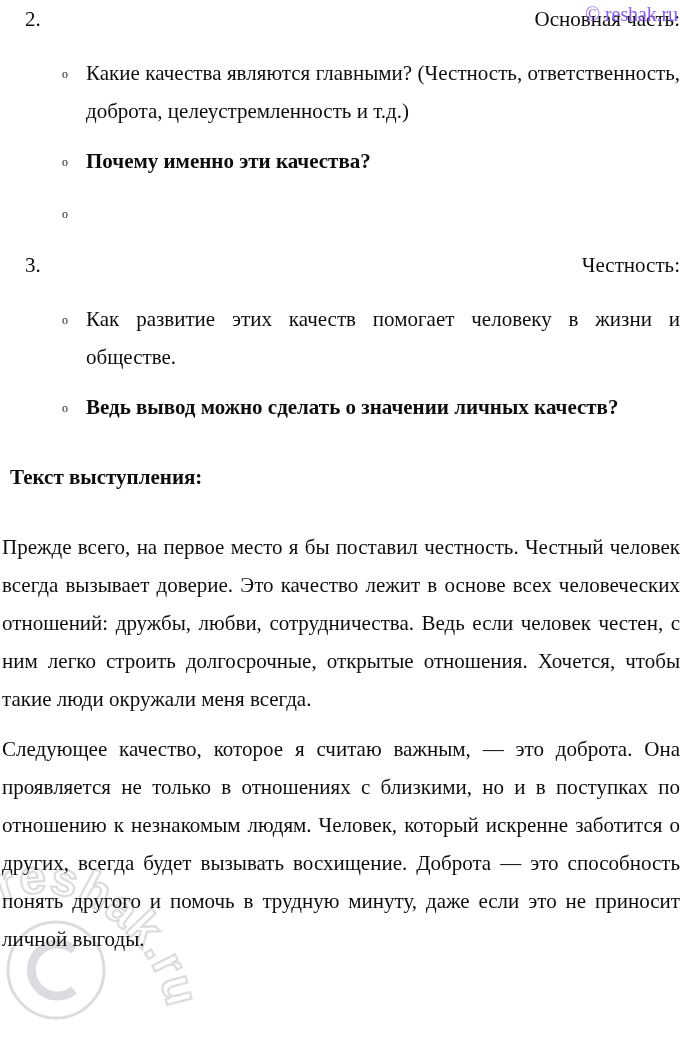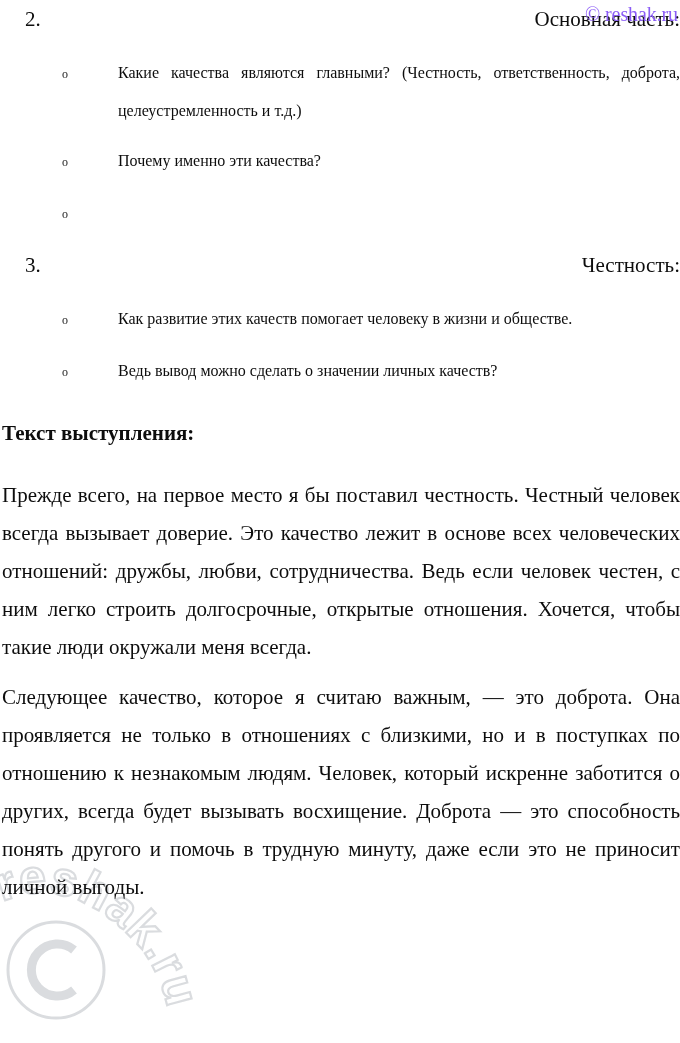--- a/index.html
+++ b/index.html
@@ -78,41 +78,41 @@
   .sub-marker {
     flex: 0 0 24px;
     width: 24px;
     font-size: 12px;
     line-height: 40px;
     color: #1a1a1a;
     text-align: left;
   }
   .sub-text {
     flex: 1 1 auto;
-    font-size: 16px;
+    font-size: 21px;
     line-height: 38px;
     text-align: justify;
     text-justify: inter-word;
     hyphens: none;
-    margin-left: 32px;
   }
   .sub-text.last-line-left {
     text-align-last: left;
+    font-weight: bold;
   }
 
   .gap-sm { height: 12px; }
   .gap-md { height: 16px; }
   .gap-lg { height: 22px; }
 
   
   .speech-heading {
     font-size: 21px;
     line-height: 38px;
     font-weight: bold;
-    margin: 0;
+    margin: 8px;
     padding-left: 2px;
     position: relative;
     z-index: 4;
   }
 
   
   .body-par {
     font-size: 21px;
     line-height: 38px;
     margin: 0;

